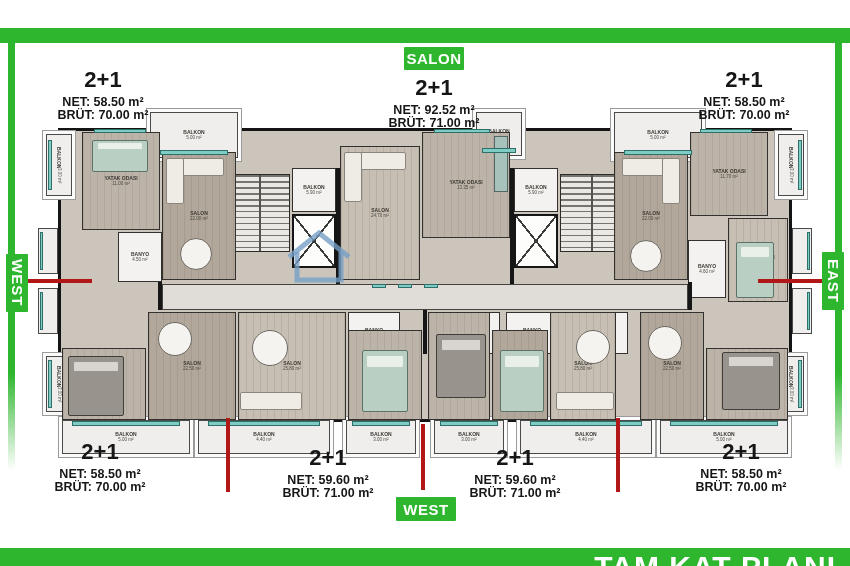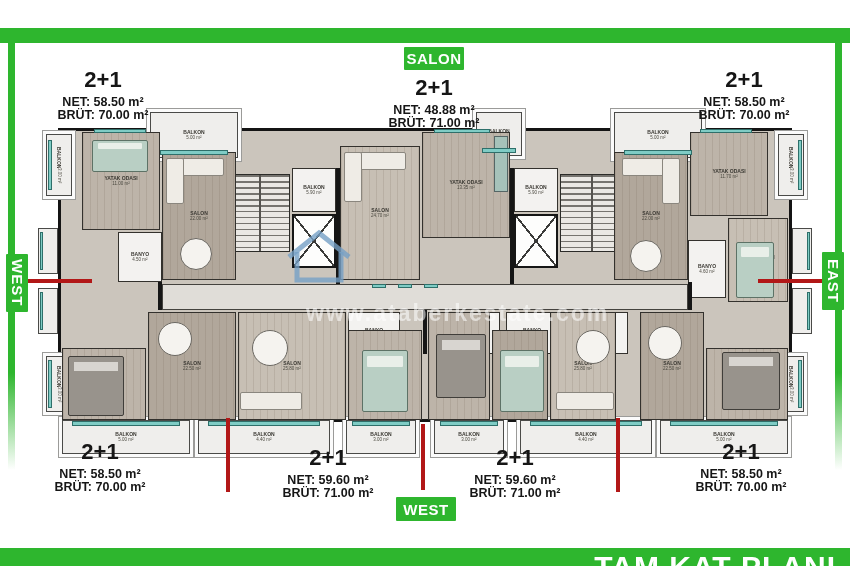--- a/index.html
+++ b/index.html
@@ -309,36 +309,35 @@
   <div class="abs red" style="left:758px;top:279px;width:64px;height:4px;"></div>
   <div class="abs red" style="left:226px;top:418px;width:4px;height:74px;"></div>
   <div class="abs red" style="left:421px;top:424px;width:4px;height:66px;"></div>
   <div class="abs red" style="left:616px;top:418px;width:4px;height:74px;"></div>
 
   <div class="abs wm">
     <svg class="wm-house" width="70" height="60" viewBox="0 0 70 60">
       <path d="M5 33 L35 9 L65 33" fill="none" stroke="rgba(118,160,198,0.8)" stroke-width="5"></path>
       <path d="M13 28 V56 H57 V28" fill="none" stroke="rgba(118,160,198,0.8)" stroke-width="5"></path>
     </svg>
-    <div class="wm-www">www.ataberkestate.com</div>
   </div>
 
   <div class="abs badge" style="left:404px;top:47px;width:60px;height:23px;">SALON</div>
   <div class="abs badge" style="left:396px;top:497px;width:60px;height:24px;">WEST</div>
   <div class="abs badge v" style="left:6px;top:254px;width:22px;height:58px;">WEST</div>
   <div class="abs badge v" style="left:822px;top:252px;width:22px;height:58px;">EAST</div>
 
   <div class="abs ulabel" style="left:28px;top:68px;">
     <div class="utype">2+1</div>
     <div class="unet">NET: 58.50 m²</div>
     <div class="ubrut">BRÜT: 70.00 m²</div>
   </div>
   <div class="abs ulabel" style="left:359px;top:76px;">
     <div class="utype">2+1</div>
-    <div class="unet">NET: 48.88 m²</div>
+    <div class="unet">NET: 92.52 m²</div>
     <div class="ubrut">BRÜT: 71.00 m²</div>
   </div>
   <div class="abs ulabel" style="left:669px;top:68px;">
     <div class="utype">2+1</div>
     <div class="unet">NET: 58.50 m²</div>
     <div class="ubrut">BRÜT: 70.00 m²</div>
   </div>
   <div class="abs ulabel" style="left:25px;top:440px;">
     <div class="utype">2+1</div>
     <div class="unet">NET: 58.50 m²</div>

